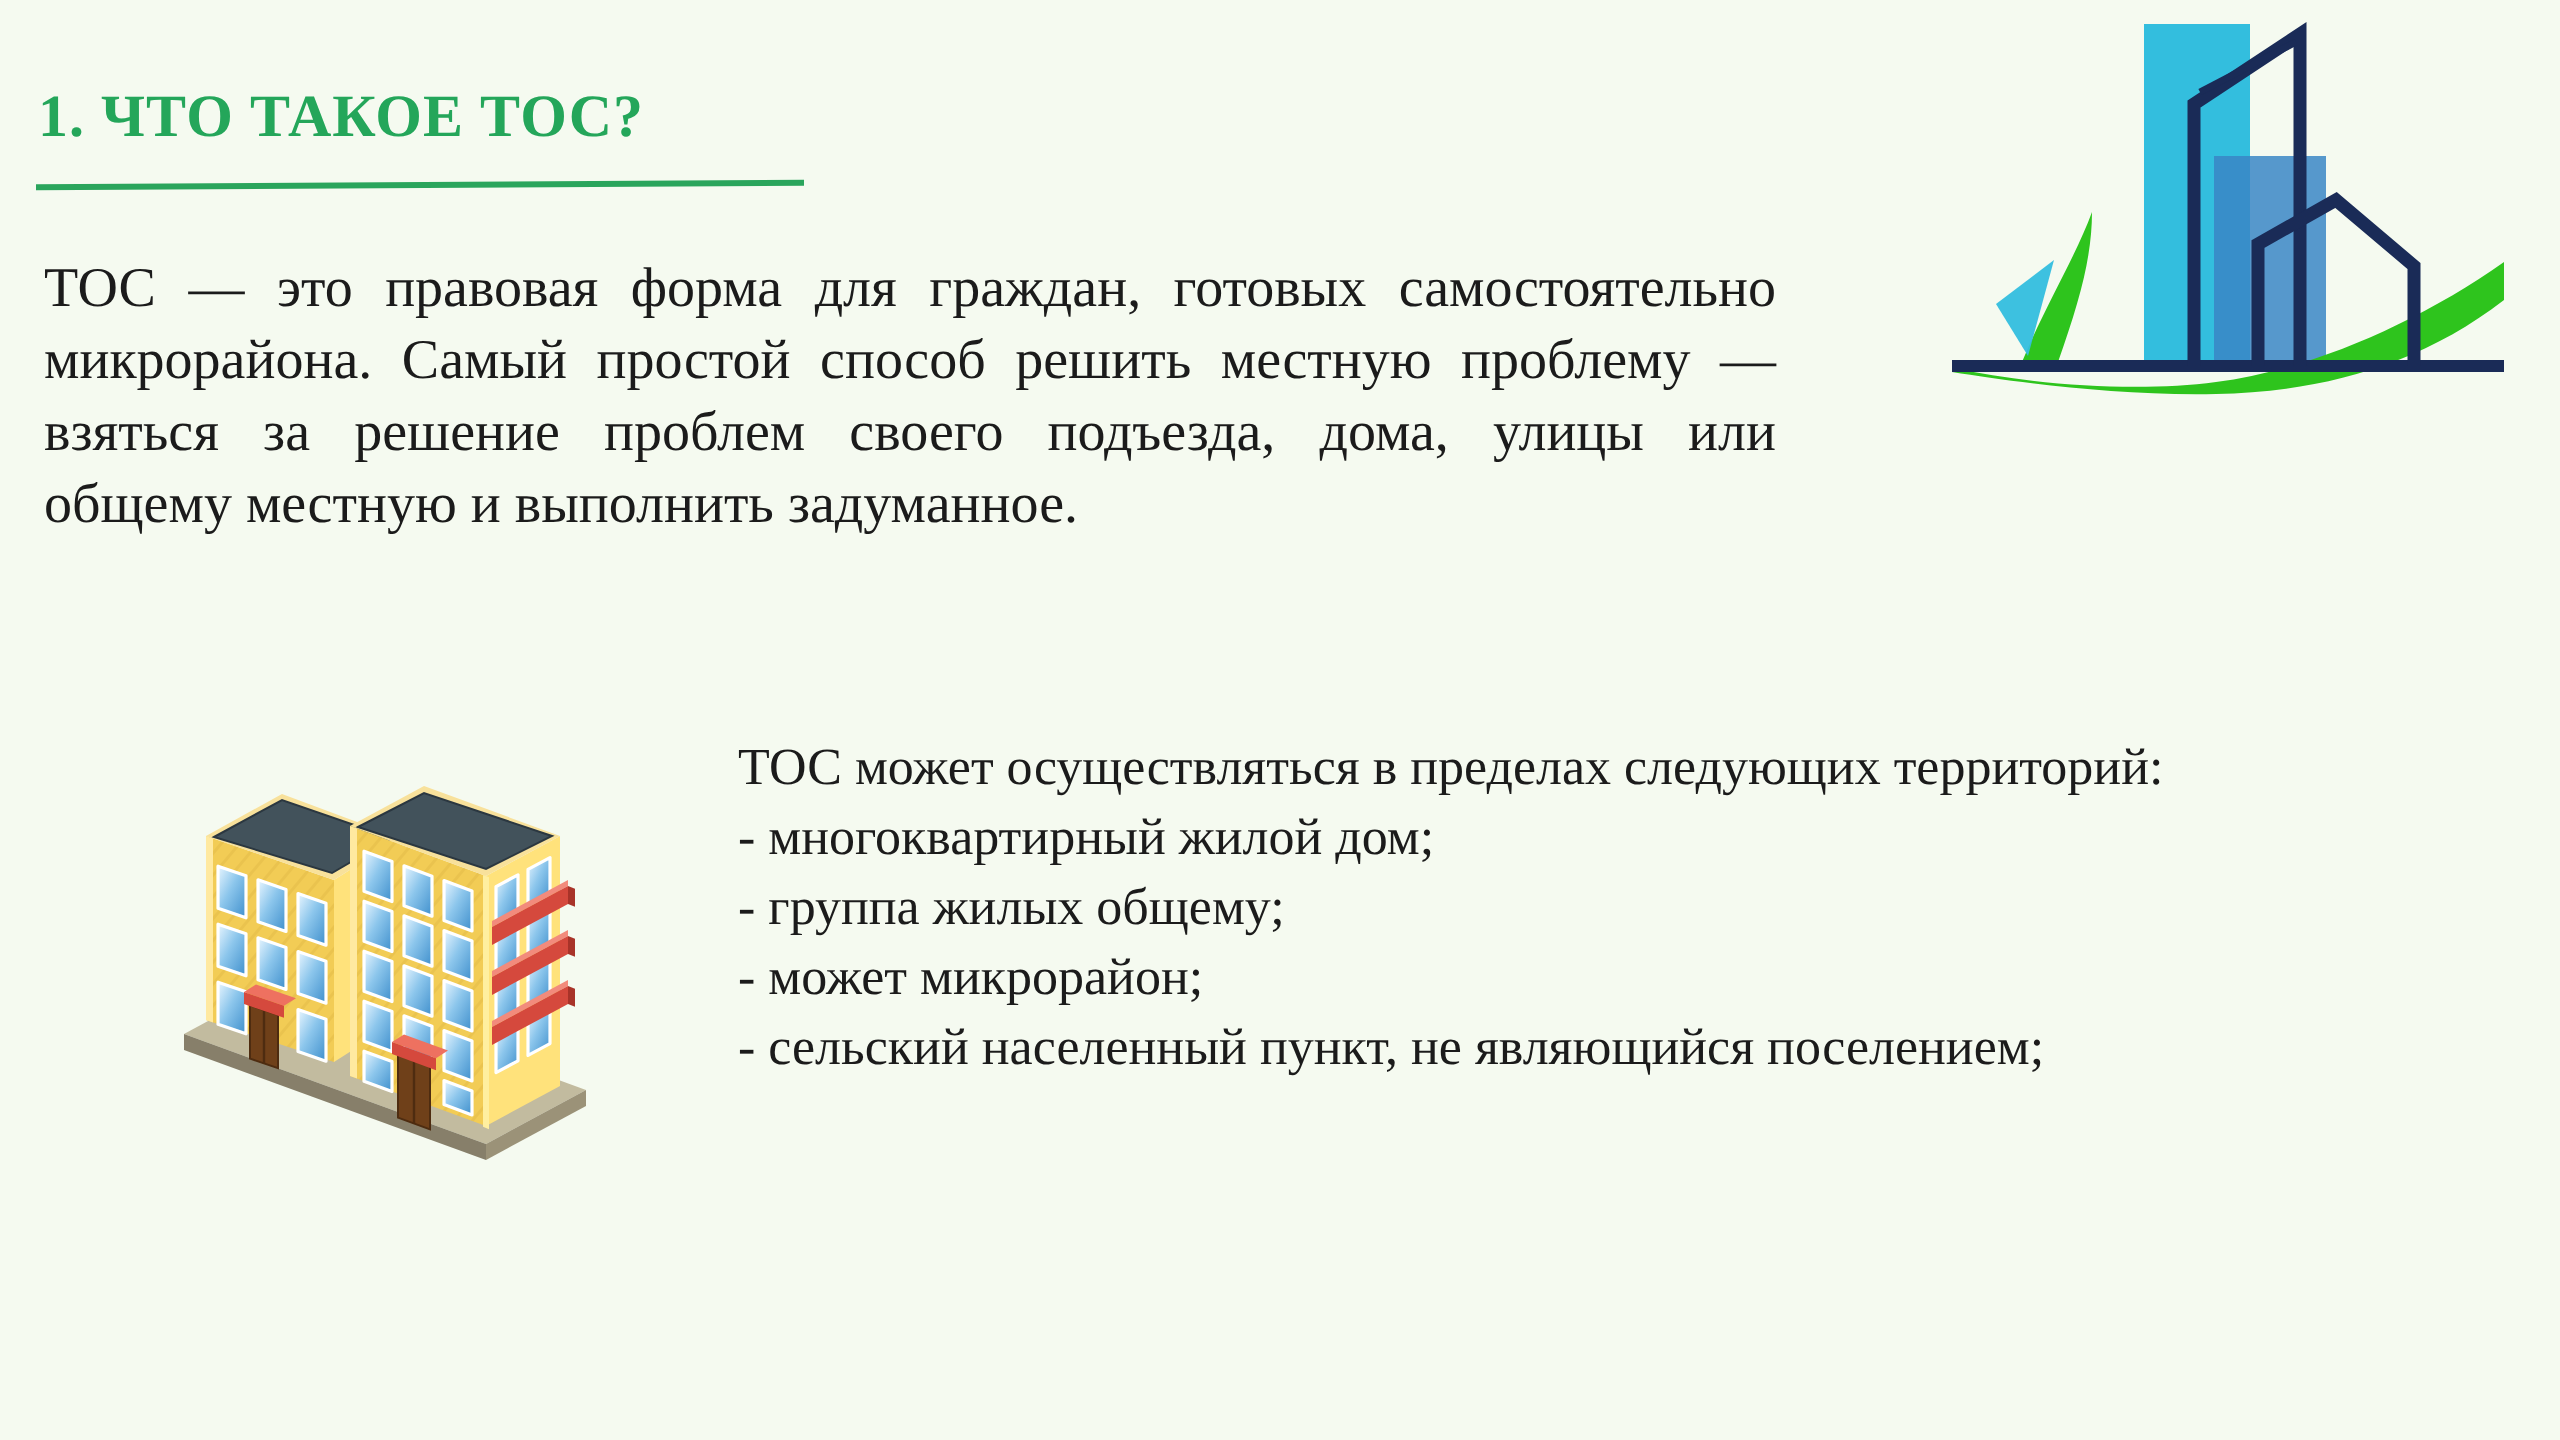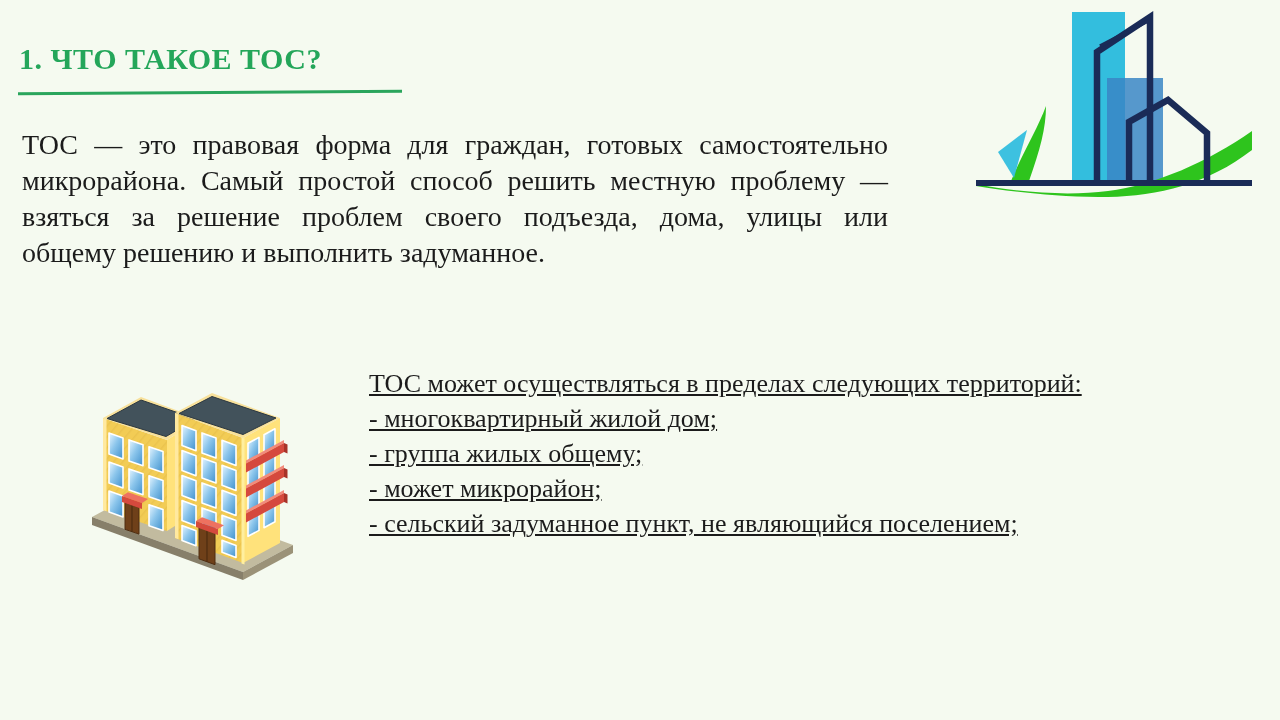--- a/index.html
+++ b/index.html
@@ -33,35 +33,35 @@
     text-align-last: justify;
     white-space: normal;
   }
   .jline.last { text-align-last: left; }
   .logo-wrap { position: absolute; left: 960px; top: 0; width: 320px; height: 210px; }
   .building-wrap { position: absolute; left: 80px; top: 370px; width: 240px; height: 230px; }
   .territories {
     position: absolute; left: 369px; top: 366px; width: 800px;
     font-size: 26px;
   }
-  .tline { height: 35px; line-height: 35px; white-space: nowrap; text-decoration: underline; }
+  .tline { height: 35px; line-height: 35px; white-space: nowrap; }
 </style>
 </head>
 <body>
 
 <div class="slide">
 
   <h1 class="page-title">1. ЧТО ТАКОЕ ТОС?</h1>
   <div class="title-underline"></div>
 
   <div class="intro">
     <div class="jline">ТОС — это правовая форма для граждан, готовых самостоятельно</div>
     <div class="jline">микрорайона. Самый простой способ решить местную проблему —</div>
     <div class="jline">взяться за решение проблем своего подъезда, дома, улицы или</div>
-    <div class="jline last">общему решению и выполнить задуманное.</div>
+    <div class="jline last">общему местную и выполнить задуманное.</div>
   </div>
 
   <div class="logo-wrap">
     <svg width="320" height="210" viewBox="0 0 320 210">
       <g>
         <rect x="112" y="12" width="53" height="172" fill="#33bede"></rect>
       </g>
       <g>
         <rect x="147" y="78" width="56" height="106" fill="#3a86c6" fill-opacity="0.85"></rect>
       </g>
@@ -176,16 +176,16 @@
         </g>
       </g>
     </svg>
   </div>
 
   <div class="territories">
     <div class="tline">ТОС может осуществляться в пределах следующих территорий:</div>
     <div class="tline">- многоквартирный жилой дом;</div>
     <div class="tline">- группа жилых общему;</div>
     <div class="tline">- может микрорайон;</div>
-    <div class="tline">- сельский задуманное пункт, не являющийся поселением;</div>
+    <div class="tline">- сельский населенный пункт, не являющийся поселением;</div>
   </div>
 
 </div>
 
 </body></html>

